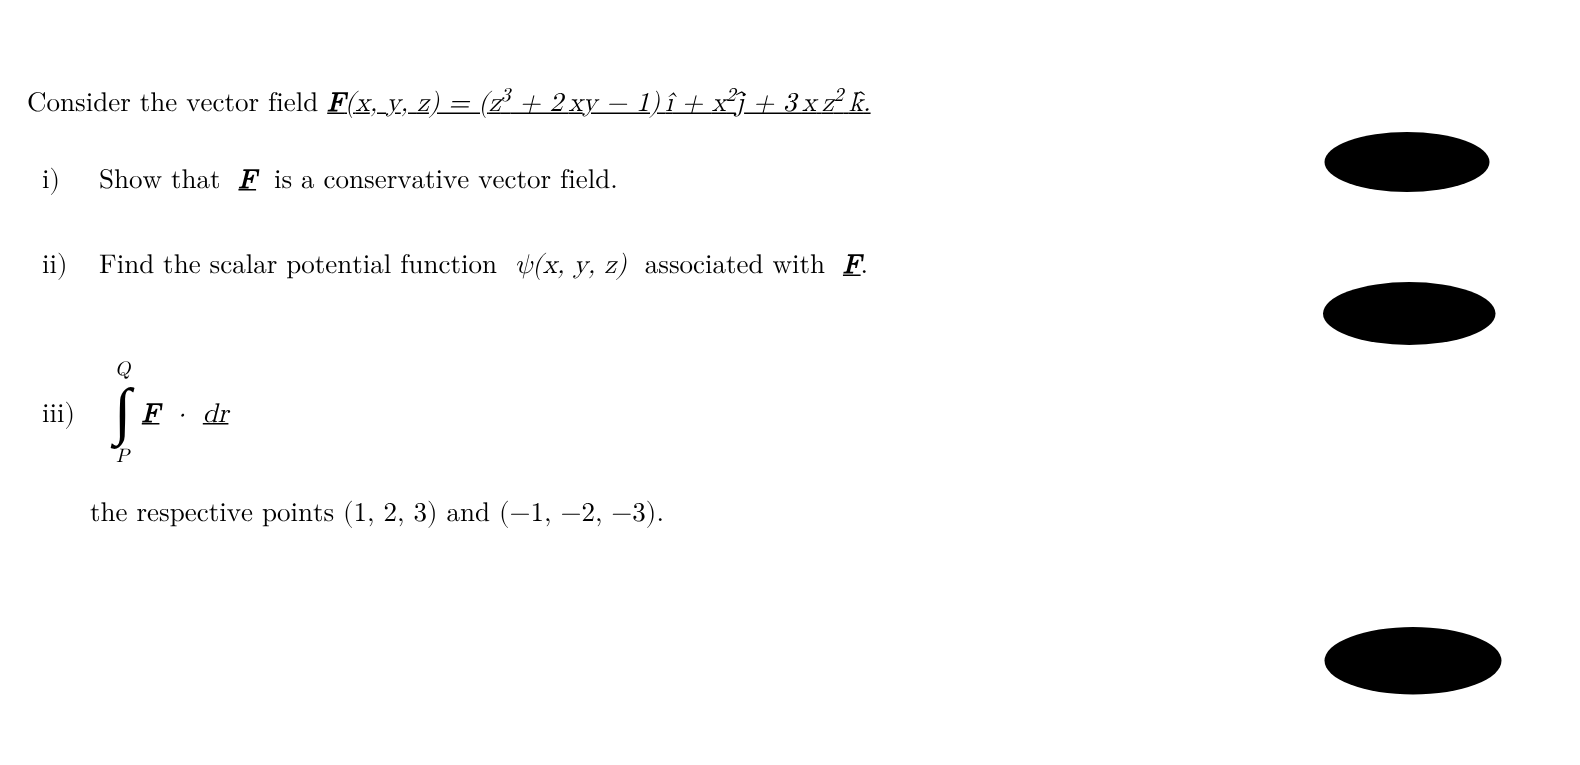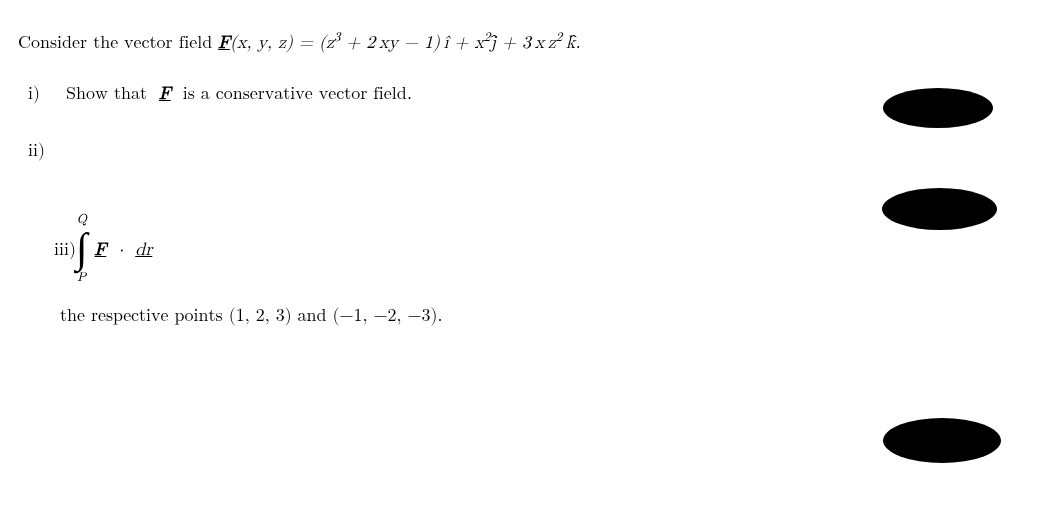--- a/index.html
+++ b/index.html
@@ -18,20 +18,21 @@
     }
     .line {
       display: flex;
       align-items: baseline;
       margin-bottom: 0;
       line-height: 1.6;
       position: relative;
     }
     .intro-line {
       margin-bottom: 22px;
+      margin-top: 26px;
     }
     .part-i {
       margin-bottom: 28px;
       padding-left: 10px;
     }
     .part-ii {
       margin-bottom: 48px;
       padding-left: 10px;
     }
     .part-iii-sub {
@@ -80,41 +81,41 @@
       font-weight: bold;
       text-decoration: underline;
     }
     .part-label {
       min-width: 38px;
       display: inline-block;
     }
     .part-label-iii {
       min-width: 48px;
       display: inline-block;
-      text-align: right;
     }
   </style>
 </head>
 <body>
 
 <div class="content">
 
   <div class="line intro-line">
     <span>Consider the vector field</span>
     &nbsp;
-    <span class="bold-underline"><em>F</em></span><span style="font-style:italic;">(<em>x</em>, <em>y</em>, <em>z</em>) = (<em>z</em><sup>3</sup> + 2 <em>x</em><em>y</em> − 1) <em>î</em> + <em>x</em><sup>2</sup><em>ĵ</em> + 3 <em>x</em> <em>z</em><sup>2</sup> <em>k̂</em>.</span>
+    <span class="bold-underline"><em>F</em></span><span style="font-style:italic;text-decoration:underline;">(<em>x</em>, <em>y</em>, <em>z</em>) = (<em>z</em><sup>3</sup> + 2 <em>x</em><em>y</em> − 1) <em>î</em> + <em>x</em><sup>2</sup><em>ĵ</em> + 3 <em>x</em> <em>z</em><sup>2</sup> <em>k̂</em>.</span>
   </div>
 
   <div class="line part-i">
     <span class="part-label">i)</span>
     <span>Show that &nbsp;<span class="bold-underline"><em>F</em></span>&nbsp; is a conservative vector field.</span>
   </div>
 
   <div class="line part-ii">
     <span class="part-label">ii)</span>
+    <span>Find the scalar potential function &nbsp;<em>ψ(<em>x</em>, <em>y</em>, <em>z</em>)</em>&nbsp; associated with &nbsp;<span class="bold-underline"><em>F</em></span>.</span>
   </div>
 
   <div style="display:flex; align-items:center; padding-left:10px; margin-bottom:4px;">
     <span class="part-label-iii">iii)</span>
 
     <span class="integral-container">
       <span style="display:inline-flex; flex-direction:column; align-items:center; vertical-align:middle; font-style:italic; font-size:13px; margin-right:1px;">
         <span style="margin-bottom:2px;">Q</span>
         <span style="font-size:42px; line-height:0.9; font-family: Georgia, serif;">∫</span>
         <span style="margin-top:2px;">P</span>

